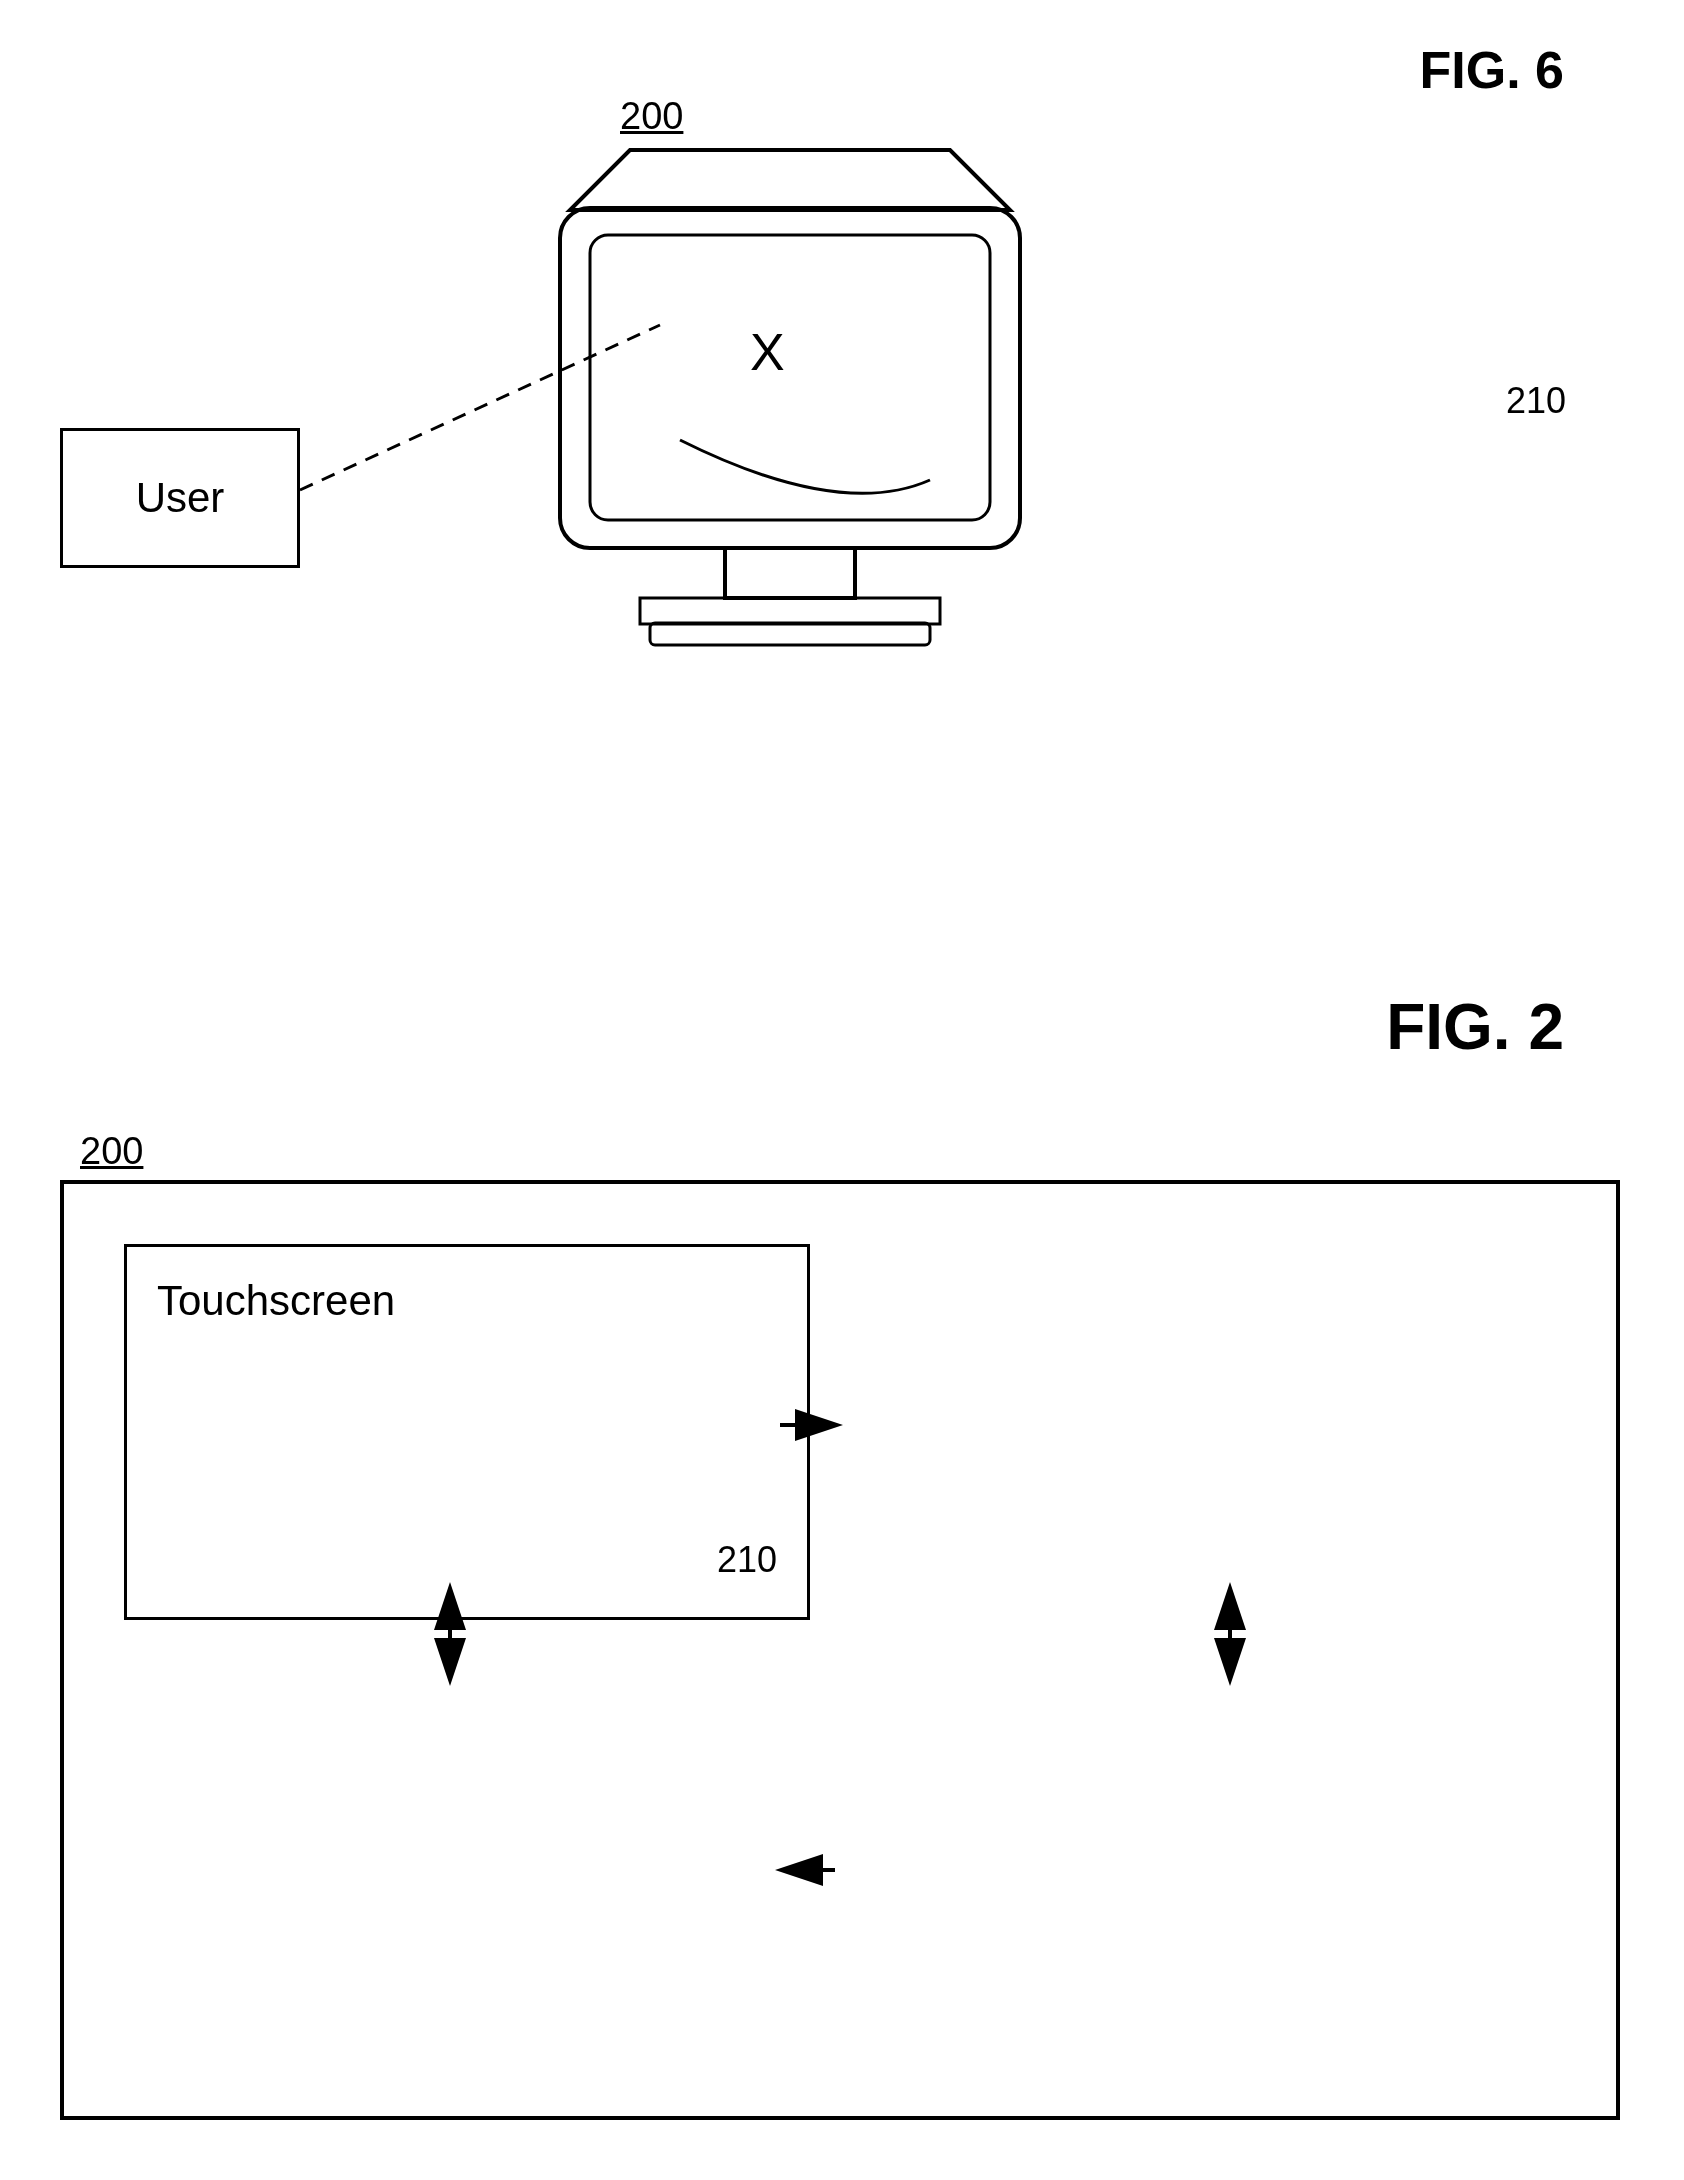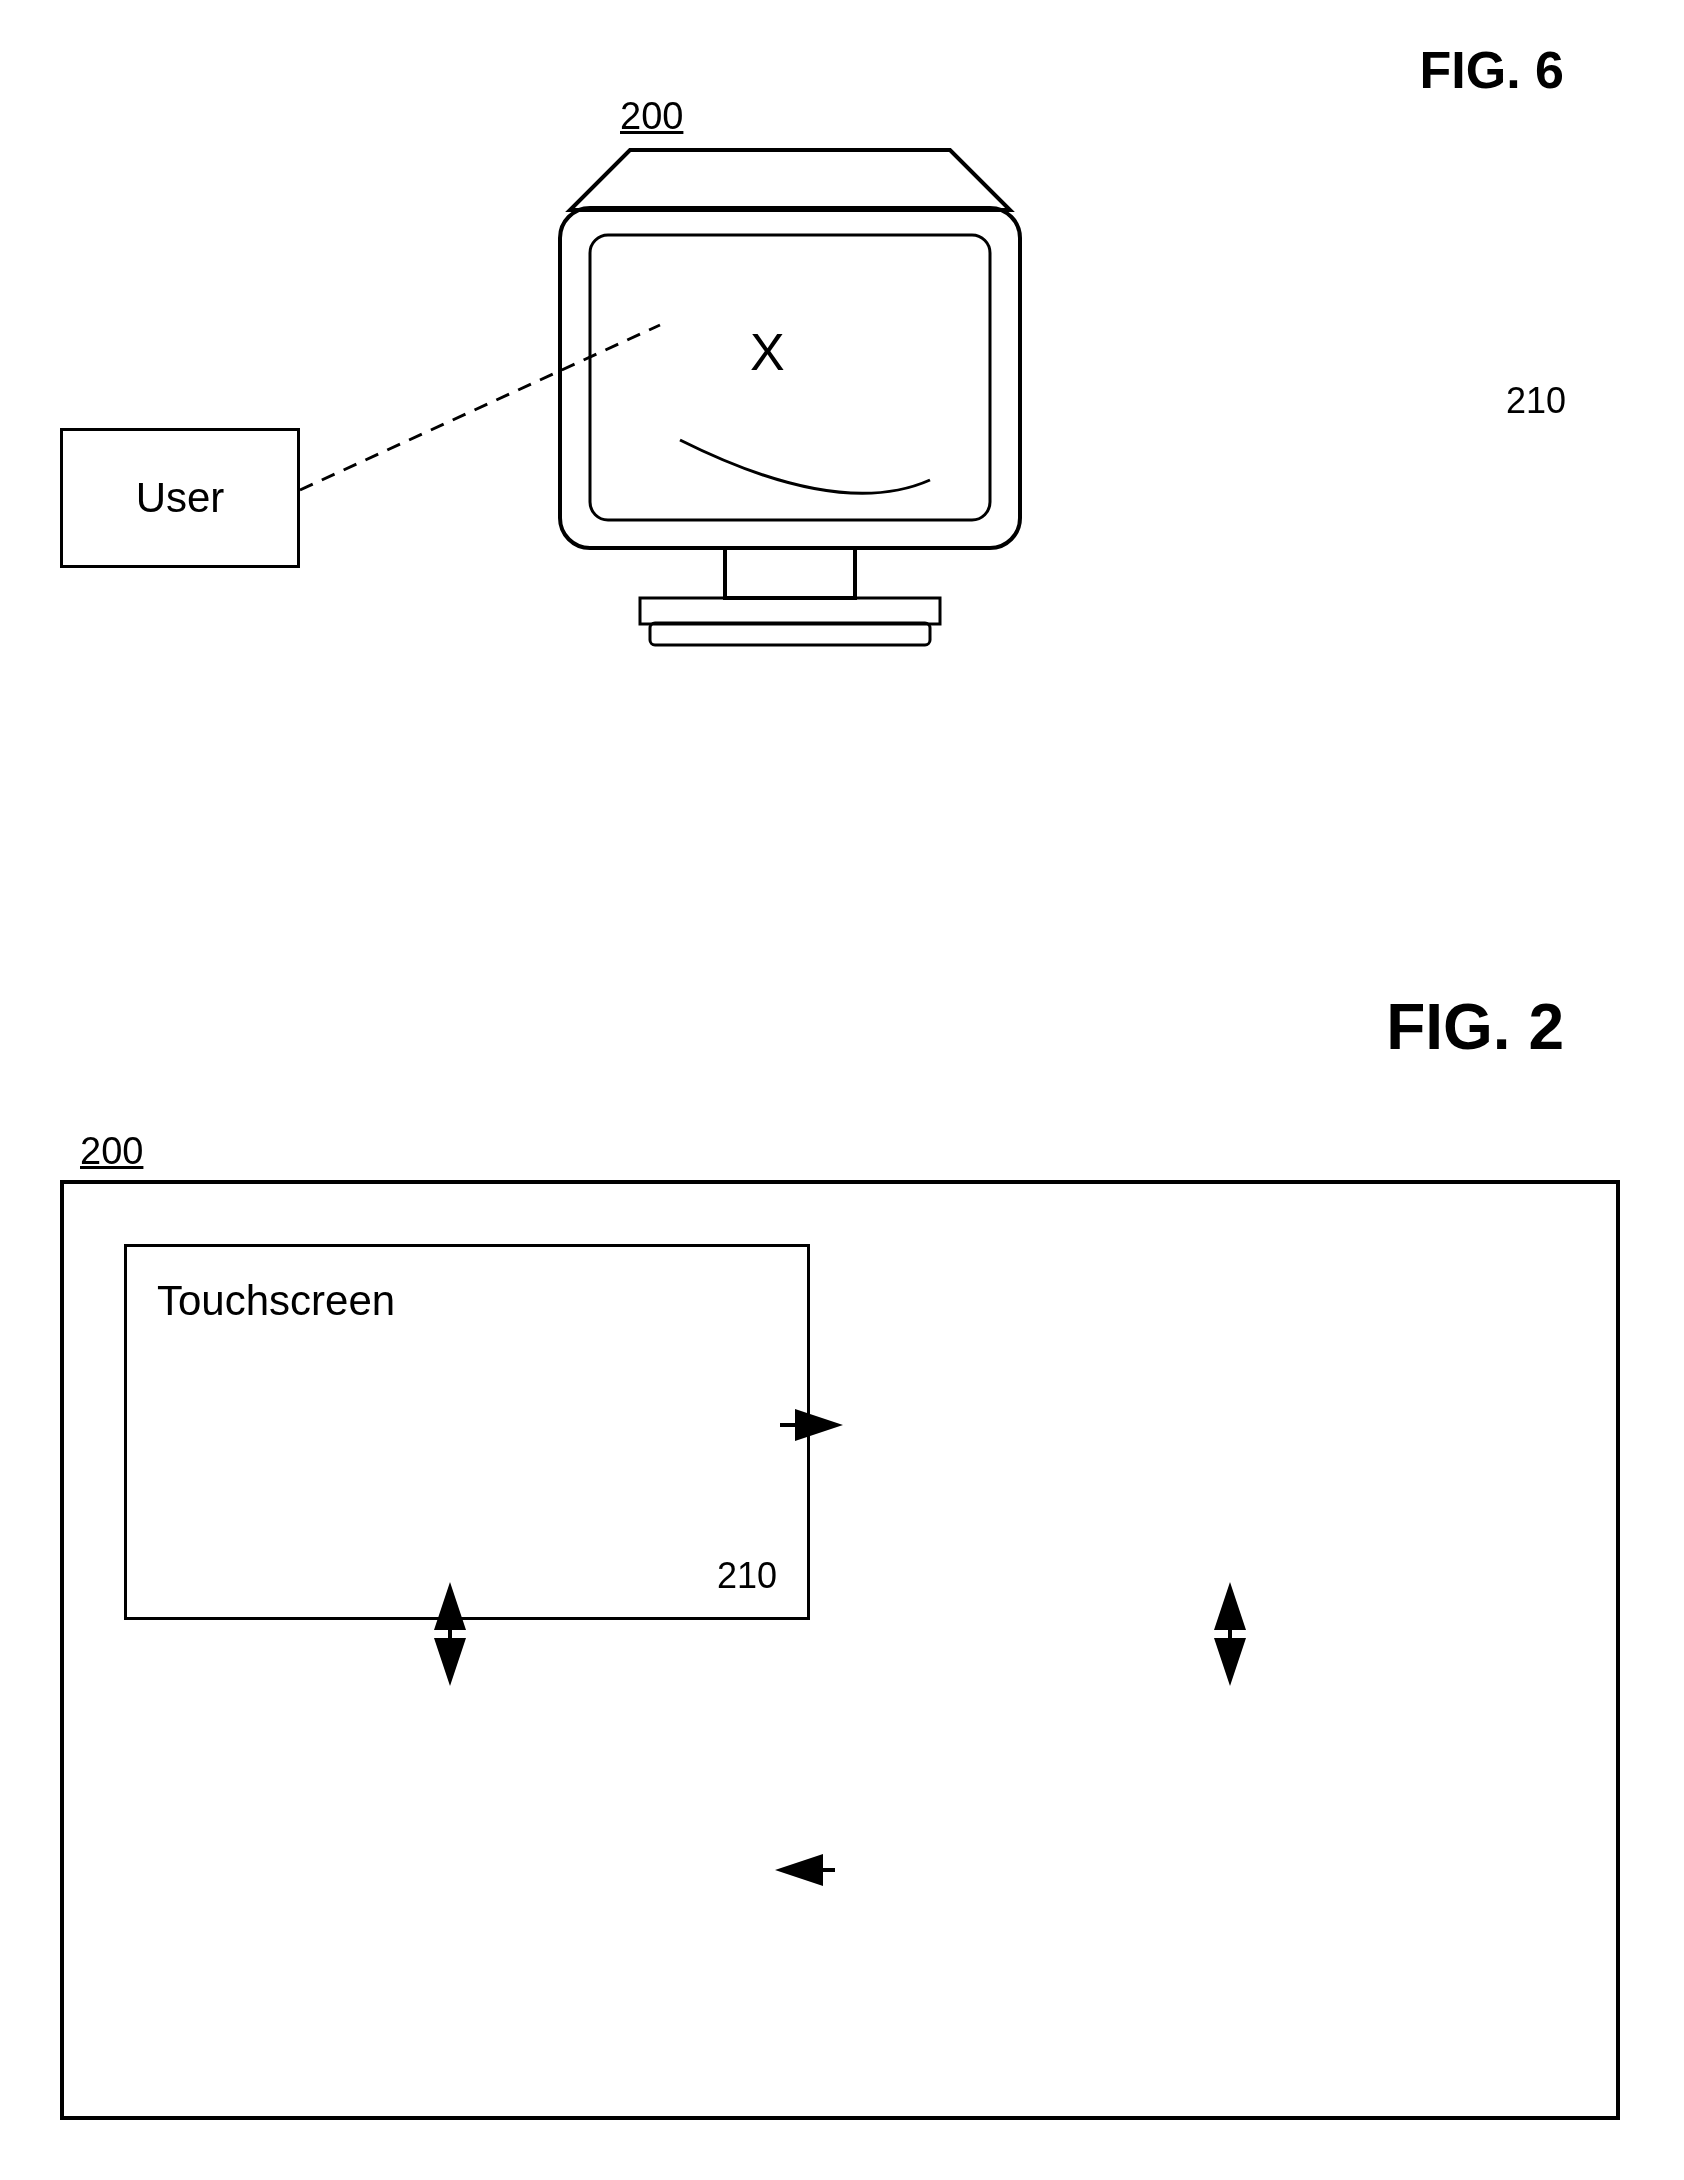--- a/index.html
+++ b/index.html
@@ -117,21 +117,21 @@
       padding: 60px;
       width: 100%;
       height: 100%;
     }
 
     .fig2-box {
       border: 3px solid #000;
       position: relative;
       display: flex;
       flex-direction: column;
-      padding: 30px 30px 10px 30px;
+      padding: 30px 30px 26px 30px;
     }
 
     .fig2-box-label {
       font-size: 42px;
       font-family: Arial, sans-serif;
       flex: 1;
     }
 
     .fig2-box-number {
       font-size: 36px;

